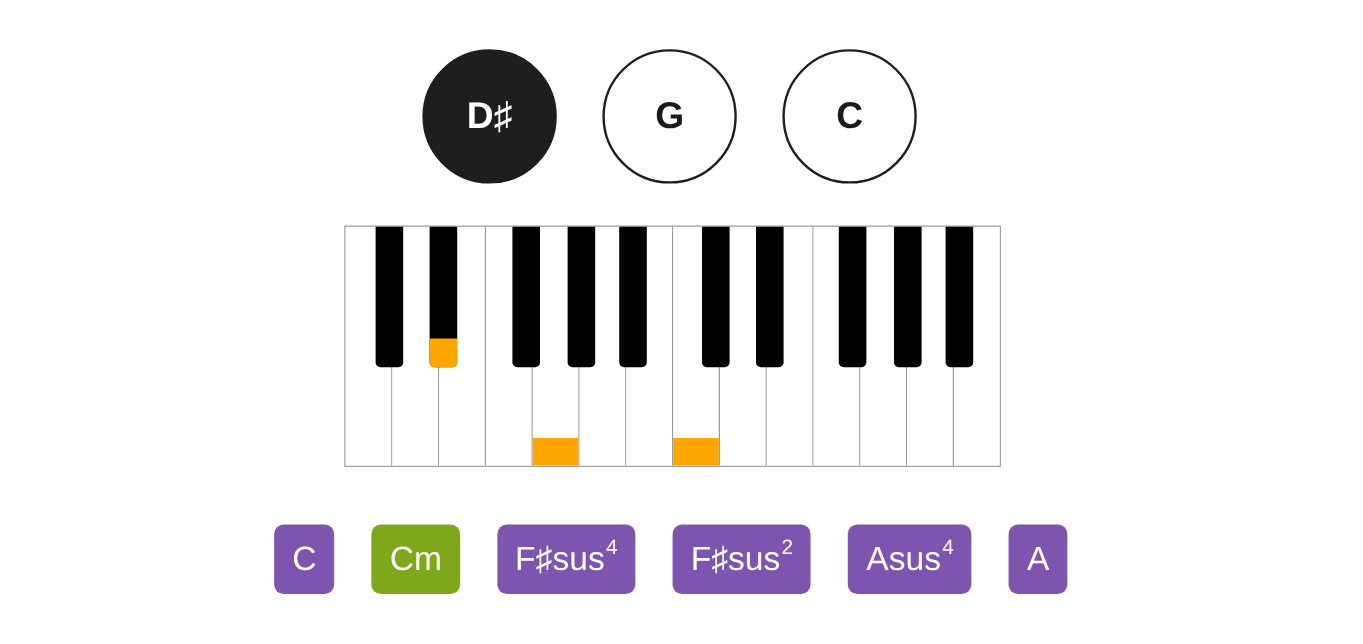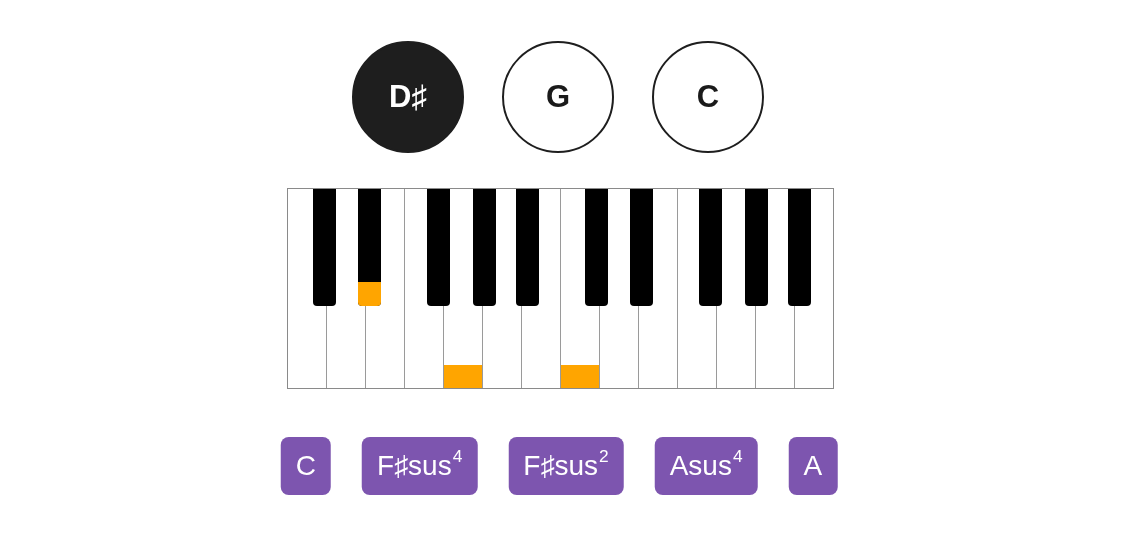--- a/index.html
+++ b/index.html
@@ -137,20 +137,23 @@
       <div class="black-key" style="left: 342.369px;"></div>
       <div class="black-key" style="left: 411.257px;"></div>
       <div class="black-key" style="left: 457.173px;"></div>
       <div class="black-key" style="left: 500.092px;"></div>
     </div>
 
   <div class="buttons-row">
     <button class="chord-button">
       <span class="base">C</span>
     </button>
+    <button class="chord-button selected">
+      <span class="base">Cm</span>
+    </button>
     <button class="chord-button">
       <span class="base">F♯sus</span>
         <span class="sup">4</span>
     </button>
     <button class="chord-button">
       <span class="base">F♯sus</span>
         <span class="sup">2</span>
     </button>
     <button class="chord-button">
       <span class="base">Asus</span>

